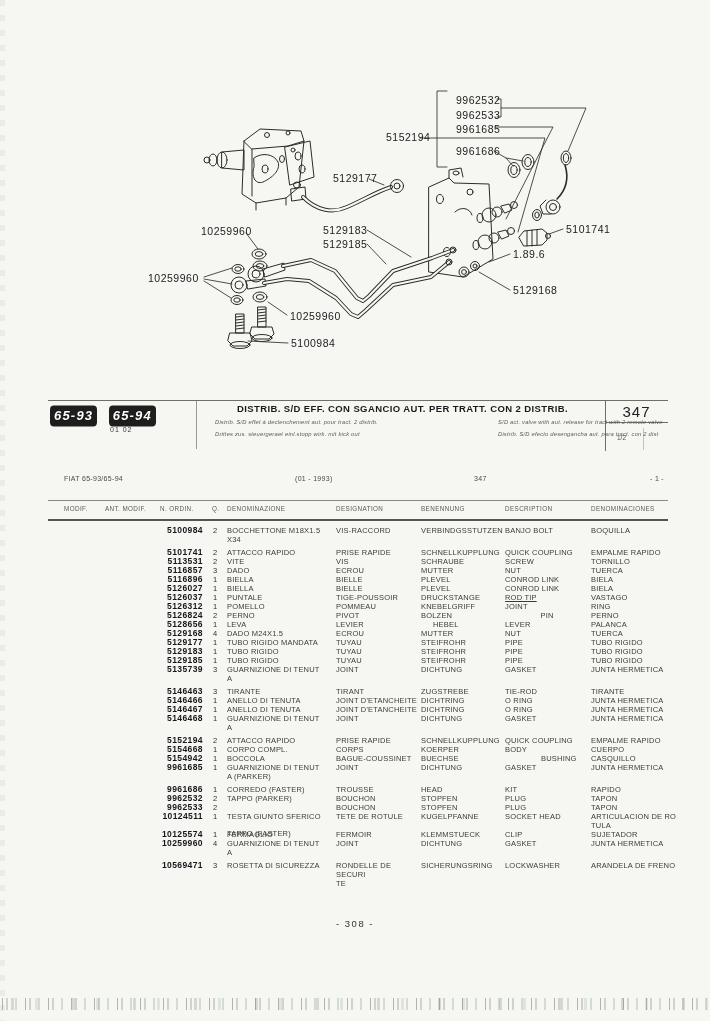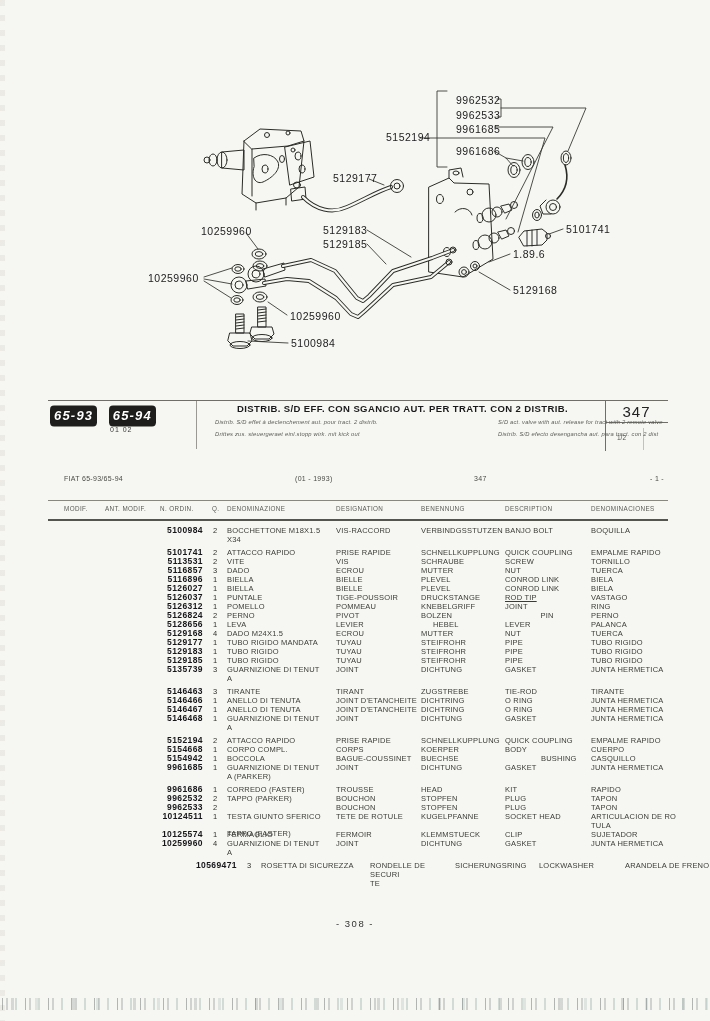--- a/index.html
+++ b/index.html
@@ -538,21 +538,21 @@
         <div class="cell qty" style="left: 213px; width: 12px;">4</div>
         <div class="cell " style="left: 227px; width: 104px;">GUARNIZIONE DI TENUT
 A</div>
         <div class="cell " style="left: 336px; width: 84px;">JOINT</div>
         <div class="cell " style="left: 421px; width: 82px;">DICHTUNG</div>
         <div class="cell " style="left: 505px; width: 84px;">GASKET</div>
         <div class="cell " style="left: 591px; width: 88px;">JUNTA HERMETICA</div>
       </div>
     </div>
     <div class="group">
-      <div class="row" style="height: 18px; margin-left: 34px;">
+      <div class="row" style="height: 18px;">
         <div class="cell num" style="left: 148px; width: 55px;">10569471</div>
         <div class="cell qty" style="left: 213px; width: 12px;">3</div>
         <div class="cell " style="left: 227px; width: 104px;">ROSETTA DI SICUREZZA</div>
         <div class="cell " style="left: 336px; width: 84px;">RONDELLE DE SECURI
 TE</div>
         <div class="cell " style="left: 421px; width: 82px;">SICHERUNGSRING</div>
         <div class="cell " style="left: 505px; width: 84px;">LOCKWASHER</div>
         <div class="cell " style="left: 591px; width: 88px;">ARANDELA DE FRENO</div>
       </div>
     </div>

